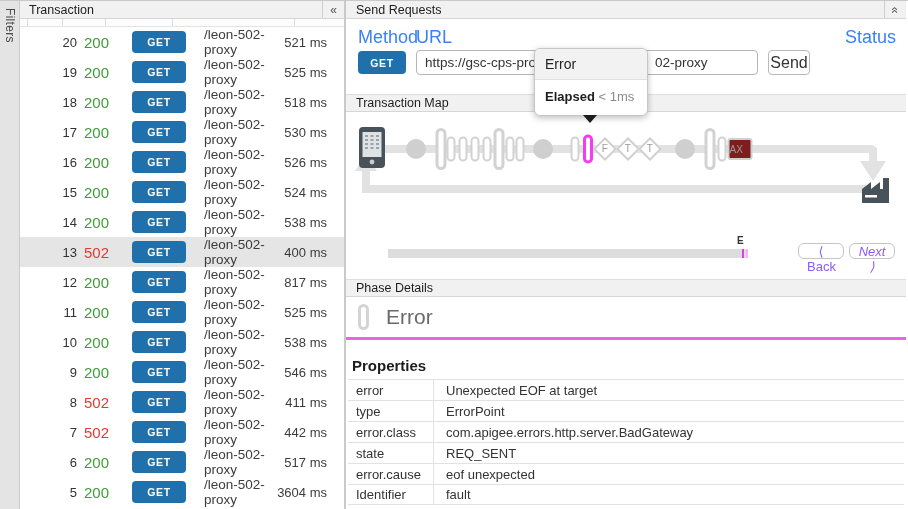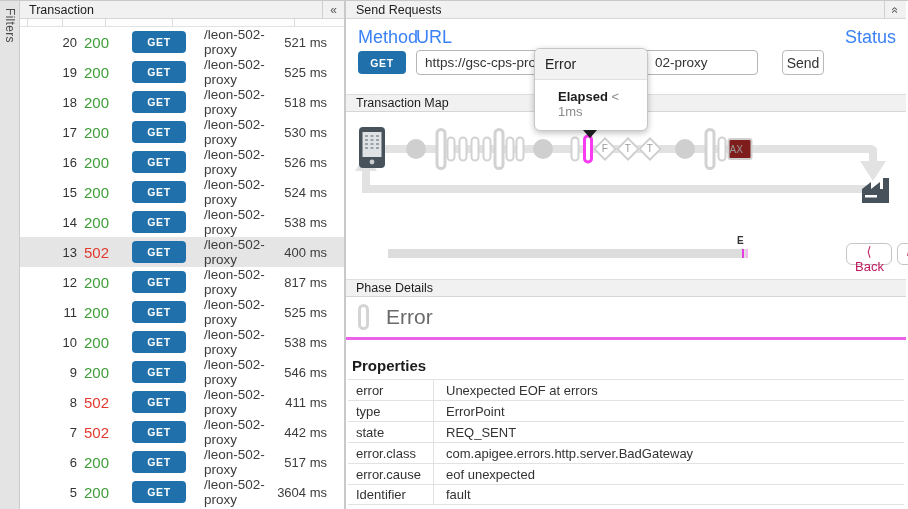--- a/index.html
+++ b/index.html
@@ -43,28 +43,28 @@
   .form-label { position:absolute; font-size:18px; color:#3b82f6; }
   .lbl-method { left:12px; top:8px; }
   .lbl-url { left:70px; top:8px; }
   .lbl-status { right:10px; top:8px; }
   .method-btn { position:absolute; left:12px; top:32px; width:48px; height:23px; background:#2071ab; color:#fff;
     font-size:10.5px; font-weight:bold; letter-spacing:.6px; border:none; border-radius:4px; cursor:pointer; }
   .url-input { position:absolute; left:70px; top:31px; width:342px; height:25px; border:1px solid #b5b5b5;
     border-radius:4px; background:#fff; font-size:13.5px; color:#333; display:flex; align-items:center;
     padding:0 8px; overflow:hidden; white-space:nowrap; }
   .url-end { position:absolute; left:238px; top:4px; }
-  .send-btn { position:absolute; left:436px; top:31px; width:42px; height:25px; background:#fff;
-    border:1px solid #b9b9b9; border-radius:4px; font-size:14px; color:#333; cursor:pointer; }
+  .send-btn { position:absolute; left:422px; top:31px; width:42px; height:25px; background:#fff;
+    border:1px solid #b9b9b9; border-radius:4px; font-size:16px; color:#333; cursor:pointer; }
 
   .tooltip { position:absolute; left:188px; top:47px; width:114px; z-index:10; background:#fff;
     border:1px solid #c6c6c6; border-radius:6px; box-shadow:0 2px 6px rgba(0,0,0,.25); }
   .tooltip-title { background:#f2f2f2; border-bottom:1px solid #e0e0e0; border-radius:6px 6px 0 0;
     font-size:14px; color:#222; padding:7px 10px; }
-  .tooltip-body { padding:9px 10px 11px; font-size:13px;margin-left:13px; }
+  .tooltip-body { padding:9px 10px 11px; font-size:13px; }
   .tooltip-body b { color:#1c1c1c; }
   .tooltip-body span { color:#8a8a8a; }
   .tooltip-arrow { position:absolute; left:48px; bottom:-8px; width:0; height:0;
     border-left:7px solid transparent; border-right:7px solid transparent; border-top:8px solid #1c1c1c; }
 
   .map-area { height:167px; position:relative; flex:none; }
   .track { position:absolute; background:#e2e2e2; }
   .track.top { left:38px; top:33px; width:493px; height:8px; border-top-right-radius:6px; }
   .track.drop { left:523px; top:36px; width:8px; height:14px; }
   .track.bottom { left:16px; top:73px; width:504px; height:8px; }
@@ -83,22 +83,22 @@
   .n-error { width:10px; height:29px; border:3px solid #f83af2; border-radius:7px; background:#fff; }
   .n-diamond { width:17px; height:17px; border:2px solid #cfcfcf; background:#fff; transform:translate(-50%,-50%) rotate(45deg); display:flex; align-items:center; justify-content:center; }
   .n-diamond span { transform:rotate(-45deg); font-size:10px; color:#9a9a9a; }
   .n-box { width:25px; height:22px; border:2px solid #cfcfcf; border-radius:3px; background:#7f1d1d;
     display:flex; align-items:center; justify-content:flex-start; font-size:10px; color:#9a9a9a; }
 
   .scrubber { position:absolute; left:42px; top:137px; width:360px; height:9px; background:#ddd; cursor:pointer; }
   .tick-e { position:absolute; left:354px; top:0; width:2px; height:9px; background:#e83cdf; }
   .tick-e2 { position:absolute; left:358px; top:0; width:2px; height:9px; background:#f3b6ef; }
   .e-label { position:absolute; left:391px; top:123px; font-size:10px; font-weight:bold; color:#333; }
-  .nav-btn { position:absolute; top:131px; height:22px; background:#fff; border:1px solid #c5c5c5;
-    border-radius:6px; font-size:13px; color:#be185d; cursor:pointer; padding:0 8px;margin-left:48px; }
+  .nav-btn { position:absolute; top:131px; height:16px; background:#fff; border:1px solid #c5c5c5;
+    border-radius:6px; font-size:13px; color:#8b5cf6; cursor:pointer; padding:0 8px; }
   .back-btn { left:452px; width:46px; }
   .next-btn { left:503px; width:46px;font-style:italic; }
 
   .phase-content { flex:1; position:relative; }
   .phase-row { height:43px; display:flex; align-items:center; border-bottom:3px solid #ea63e8; }
   .phase-icon { width:11px; height:26px; border:3px solid #d4d4d4; border-radius:7px; background:#fff; margin-left:12px; }
   .phase-name { font-size:21px; color:#6a6a6a; margin-left:17px; font-weight:400; }
   .props-title { font-size:15px; font-weight:bold; color:#1d1d1d; margin:17px 0 5px 6px; }
   .props-table { margin:0 2px; }
   .prop-row { display:flex; border-top:1px solid #e2e2e2; height:21px; align-items:center; font-size:13px; }
@@ -357,33 +357,33 @@
 
     <div class="phase-content">
       <div class="phase-row">
         <div class="phase-icon"></div>
         <div class="phase-name">Error</div>
       </div>
       <div class="props-title">Properties</div>
       <div class="props-table" id="props-table">
           <div class="prop-row">
     <div class="prop-key">error</div>
-    <div class="prop-val">Unexpected EOF at errors</div>
+    <div class="prop-val">Unexpected EOF at target</div>
   </div>
           <div class="prop-row">
     <div class="prop-key">type</div>
     <div class="prop-val">ErrorPoint</div>
   </div>
           <div class="prop-row">
+    <div class="prop-key">error.class</div>
+    <div class="prop-val">com.apigee.errors.http.server.BadGateway</div>
+  </div>
+          <div class="prop-row">
     <div class="prop-key">state</div>
     <div class="prop-val">REQ_SENT</div>
-  </div>
-          <div class="prop-row">
-    <div class="prop-key">error.class</div>
-    <div class="prop-val">com.apigee.errors.http.server.BadGateway</div>
   </div>
           <div class="prop-row">
     <div class="prop-key">error.cause</div>
     <div class="prop-val">eof unexpected</div>
   </div>
           <div class="prop-row">
     <div class="prop-key">Identifier</div>
     <div class="prop-val">fault</div>
   </div>
         </div>

